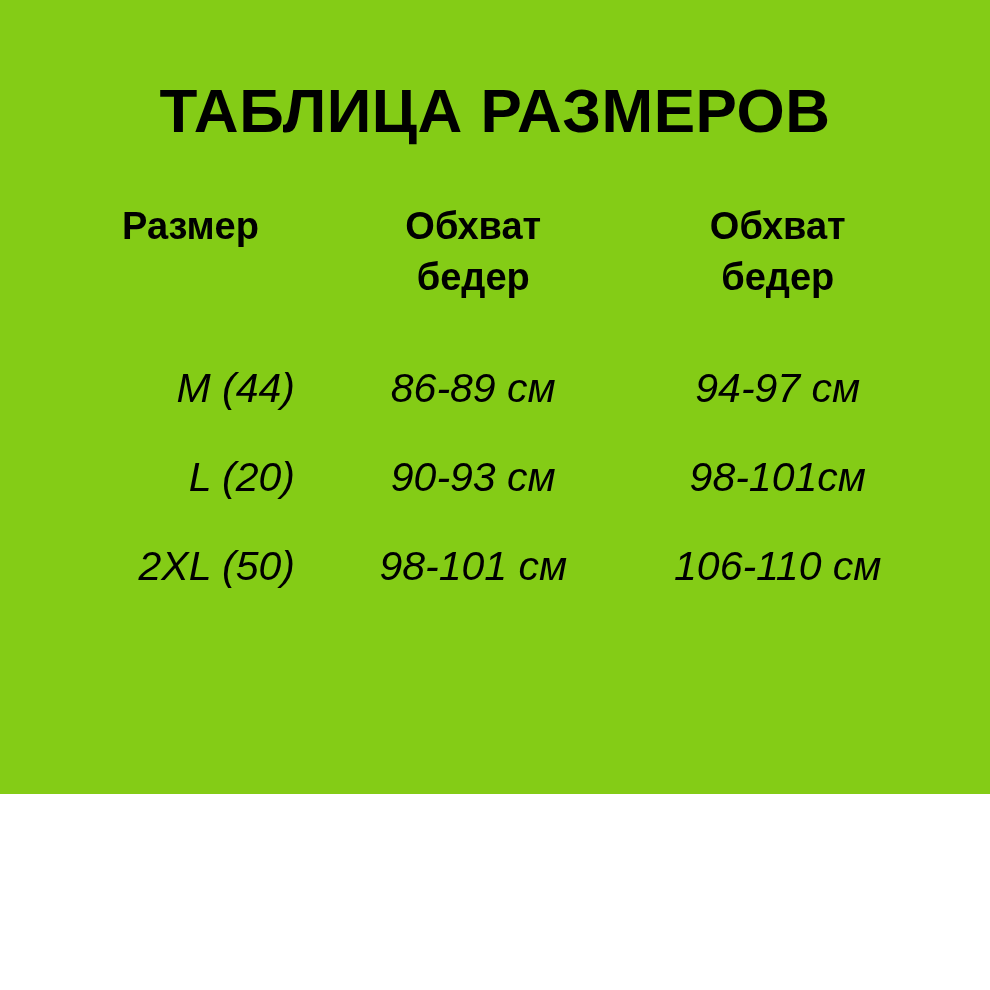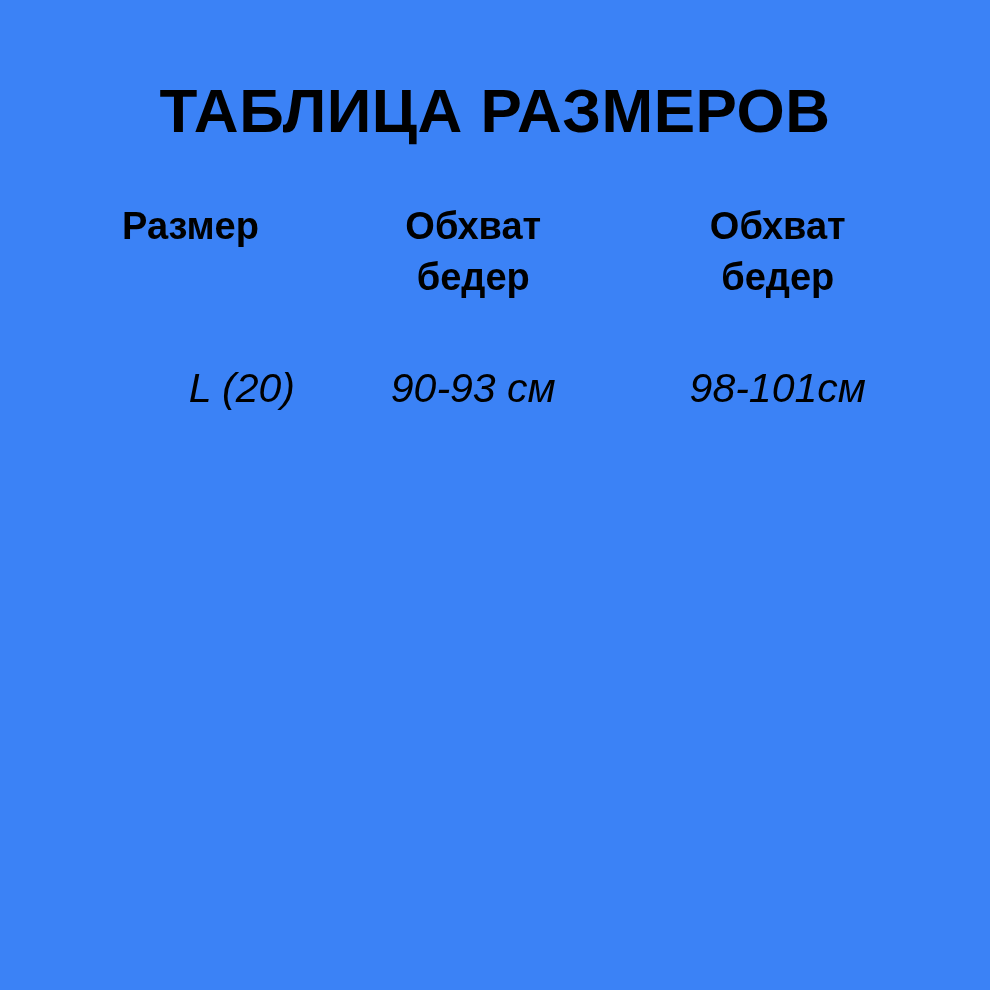--- a/index.html
+++ b/index.html
@@ -9,23 +9,23 @@
   }
   body {
     width: 990px;
     height: 990px;
     font-family: "Liberation Sans", sans-serif;
     color: #000000;
     overflow: hidden;
   }
   .page {
     width: 990px;
-    height: 990px;
+    height: 794px;
     position: relative;
-    background: #3b82f6;
+    background: #84cc16;
     box-sizing: border-box;
   }
   .title {
     text-align: center;
     font-family: "Liberation Sans", sans-serif;
     font-weight: bold;
     font-size: 62px;
     letter-spacing: 0.5px;
     margin: 0;
     padding-top: 78px;
@@ -98,21 +98,31 @@
             <span>бедер</span>
           </th>
           <th class="col-hips">
             <span>Обхват</span><br>
             <span>бедер</span>
           </th>
         </tr>
       </thead>
       <tbody>
         <tr>
+          <td class="cell-size">M (44)</td>
+          <td class="cell-chest">86-89 см</td>
+          <td class="cell-hips">94-97 см</td>
+        </tr>
+        <tr>
           <td class="cell-size">L (20)</td>
           <td class="cell-chest">90-93 см</td>
           <td class="cell-hips">98-101см</td>
+        </tr>
+        <tr>
+          <td class="cell-size">2XL (50)</td>
+          <td class="cell-chest">98-101 см</td>
+          <td class="cell-hips">106-110 см</td>
         </tr>
       </tbody>
     </table>
   </div>
 
 </div>
 
 </body></html>

